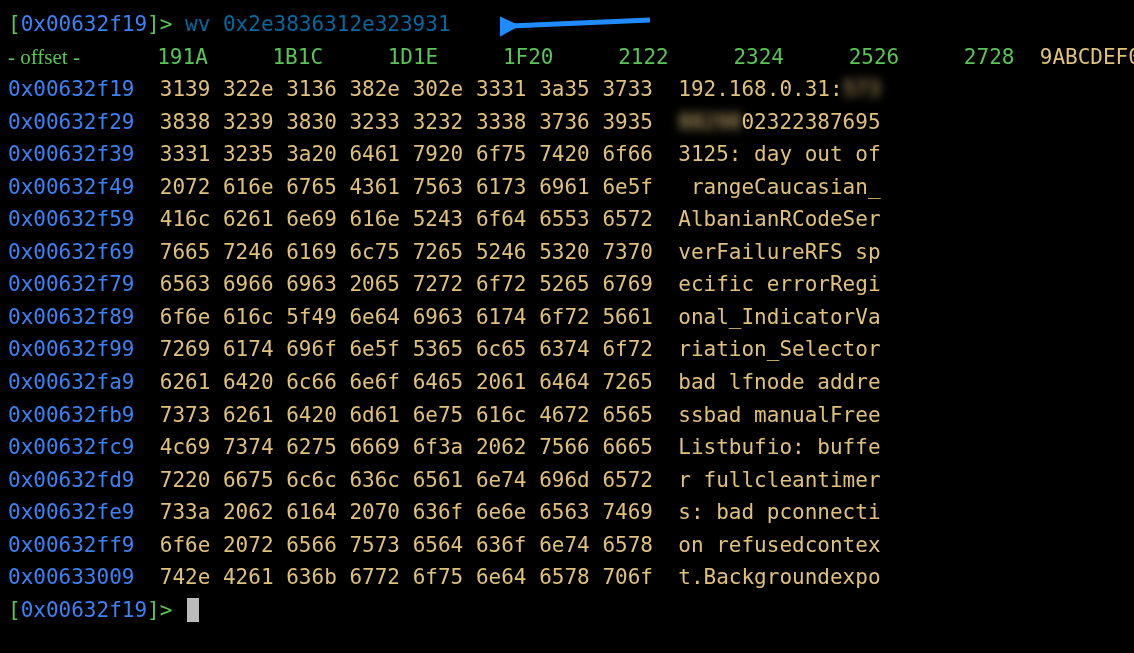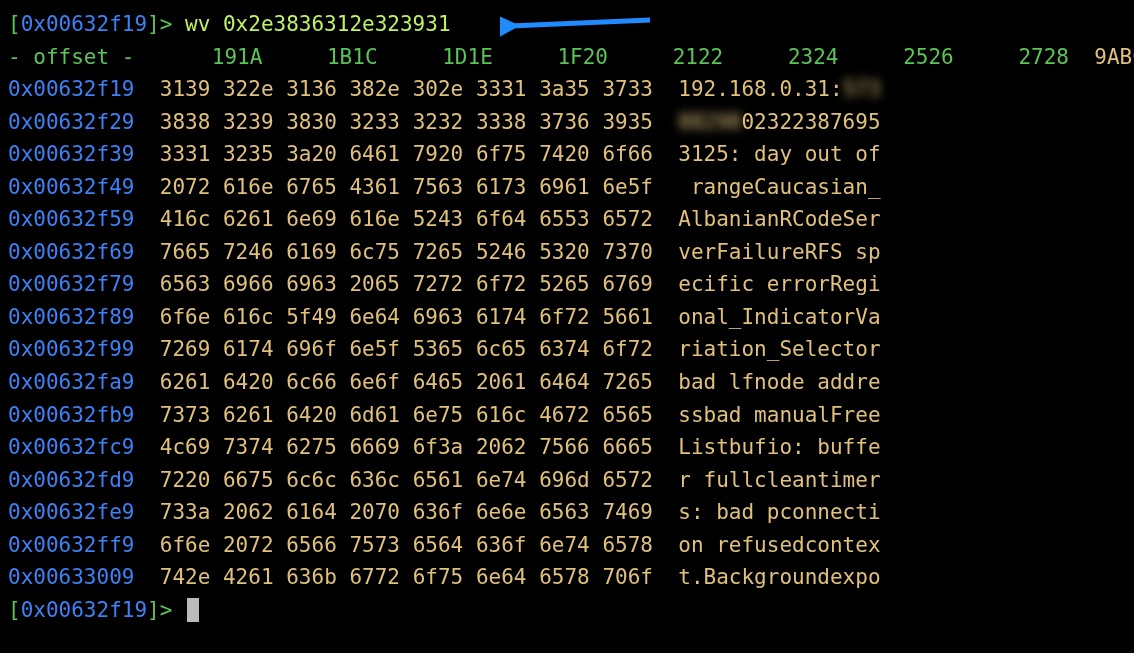--- a/index.html
+++ b/index.html
@@ -16,22 +16,22 @@
   }
   .terminal {
     padding: 8px 8px 8px 8px;
     position: relative;
   }
   .line {
     white-space: pre;
   }
   .bracket { color: #58c554; }
   .addr    { color: #3b82f6; }
-  .cmd     { color: #bef264; }
-  .offset-dash { color: #58c554; }
+  .cmd     { color: #0369a1; }
+  .offset-dash { color: #58c554; font-family: Liberation Serif, serif; }
   .hexcol  { color: #58c554; margin-left: 26px; }
   .hexbyte { color: #e0c07a; }
   .ascii   { color: #e0c07a; }
   .cursor {
     display: inline-block;
     width: 12px;
     height: 24px;
     background: #bbb;
     vertical-align: text-bottom;
     margin-left: 2px;

